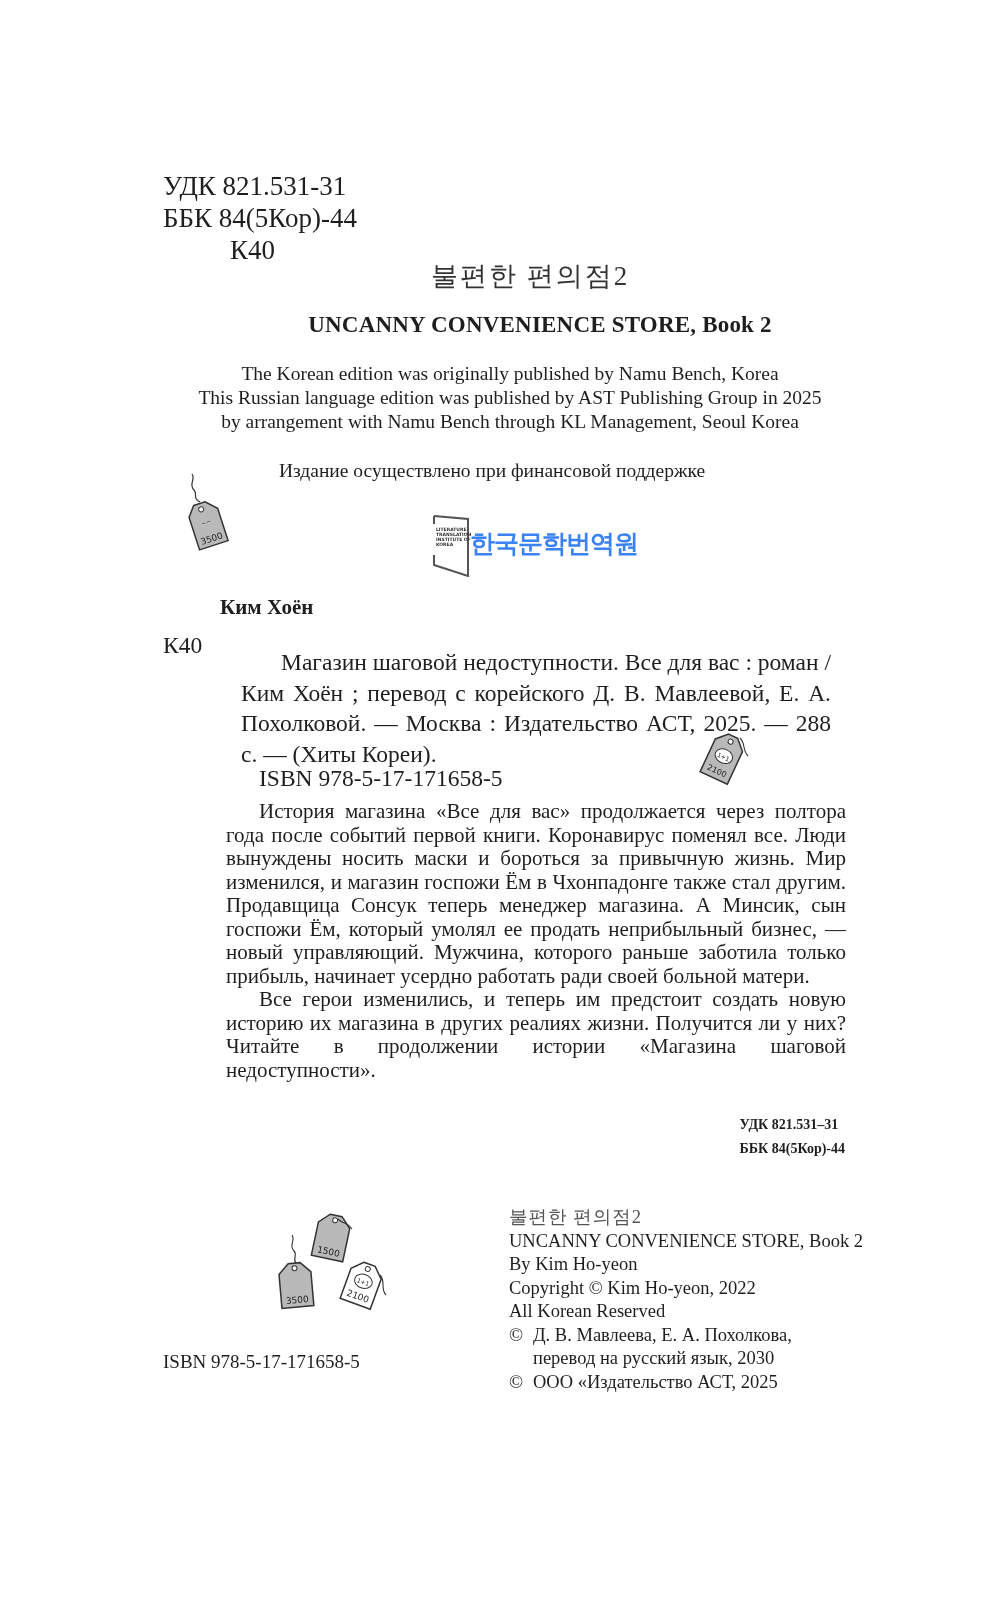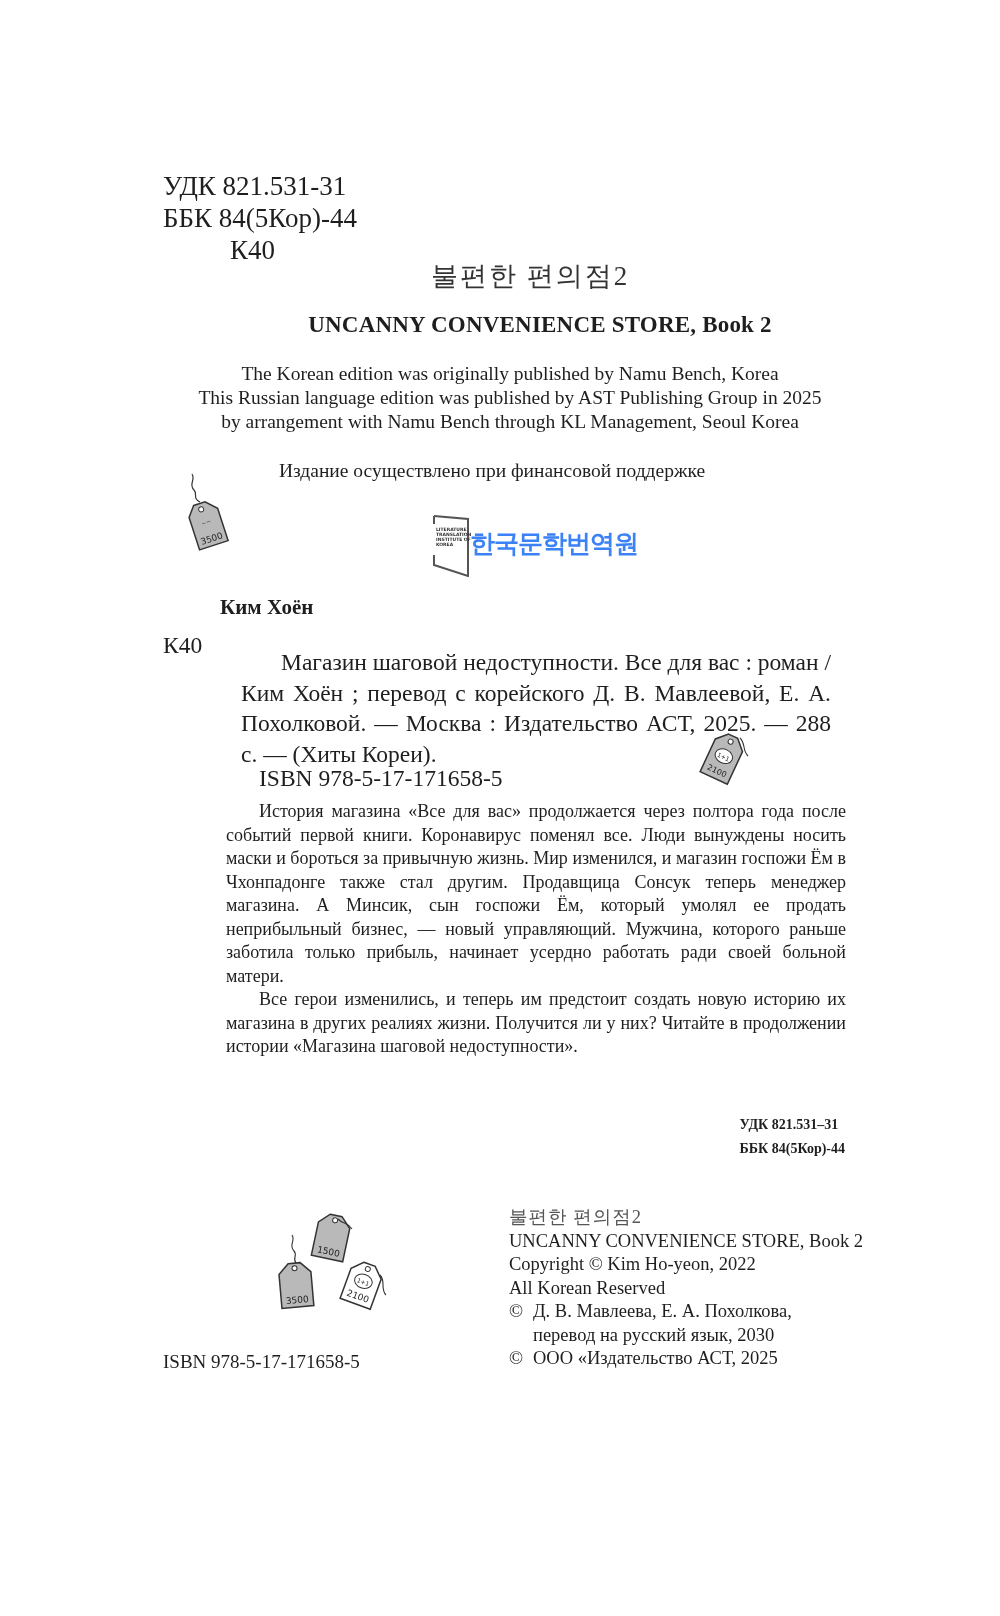--- a/index.html
+++ b/index.html
@@ -26,21 +26,21 @@
     .ltik-frame { position: absolute; left: 0; top: 0; width: 38px; height: 62px; }
     .ltik-small { position: absolute; left: 4px; top: 12px; font-size: 4.5px; line-height: 5px; font-family: "DejaVu Sans", sans-serif; font-weight: bold; color: #333; }
     .ltik-kr { position: absolute; left: 38px; top: 12px; font-size: 25px; font-family: "DejaVu Sans", sans-serif; font-weight: bold; color: #3b82f6; white-space: nowrap; letter-spacing: -1px; }
 
     .author { left: 220px; top: 595px; font-size: 21px; font-weight: bold; }
     .code-k40 { left: 163px; top: 632px; font-size: 23.5px; }
     .biblio { left: 226px; top: 632px; width: 620px; font-size: 23.5px; line-height: 30.5px; text-align: justify; }
     .biblio p { margin: 15px; text-indent: 40px; }
     .isbn-main { left: 259px; top: 765px; font-size: 23.5px; }
 
-    .annot { left: 226px; top: 800px; width: 620px; font-size: 18px; line-height: 23.5px; text-align: justify; }
+    .annot { left: 226px; top: 800px; width: 620px; font-size: 21px; line-height: 23.5px; text-align: justify; }
     .annot p { margin: 0; text-indent: 33px; }
 
     .idx { right: 155px; top: 1113px; font-size: 14px; font-weight: bold; line-height: 24px; text-align: left; }
 
     .copy { left: 509px; top: 1206px; font-size: 18.5px; line-height: 23.5px; }
     .copy div { white-space: nowrap; }
     .copy .kr { color: #555; letter-spacing: 1px; }
     .copy .row { display: flex; }
     .copy .sym { width: 24px; flex: none; }
 
@@ -97,20 +97,21 @@
 </div>
 
 <div class="abs idx serif">
   <div>УДК 821.531–31</div>
   <div>ББК 84(5Кор)-44</div>
 </div>
 
 <div class="abs copy serif">
   <div class="kr">불편한 편의점2</div>
   <div>UNCANNY CONVENIENCE STORE, Book 2</div>
+  <div>By Kim Ho-yeon</div>
   <div>Copyright © Kim Ho-yeon, 2022</div>
   <div>All Korean Reserved</div>
   <div class="row">
     <span class="sym">©</span>
     <span>Д. В. Мавлеева, Е. А. Похолкова,</span>
   </div>
   <div class="row">
     <span class="sym"></span>
     <span>перевод на русский язык, 2030</span>
   </div>

